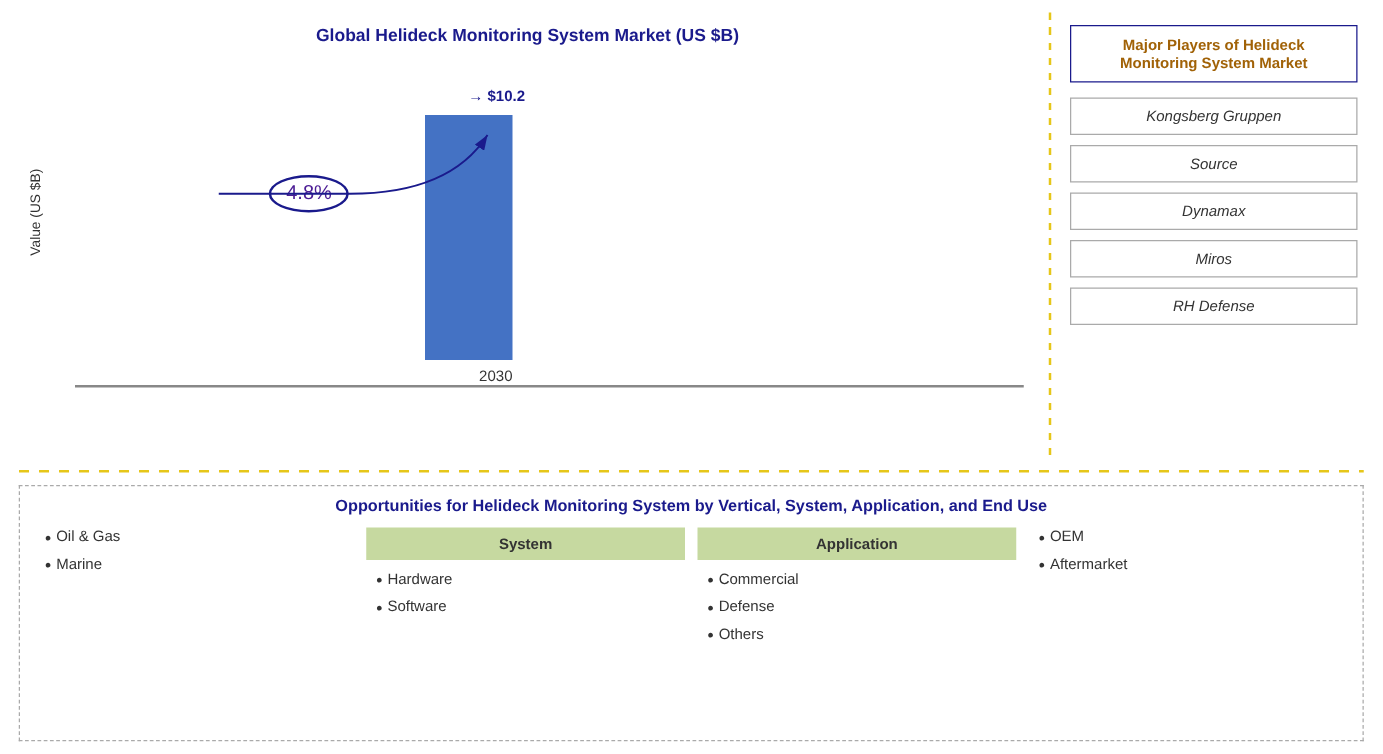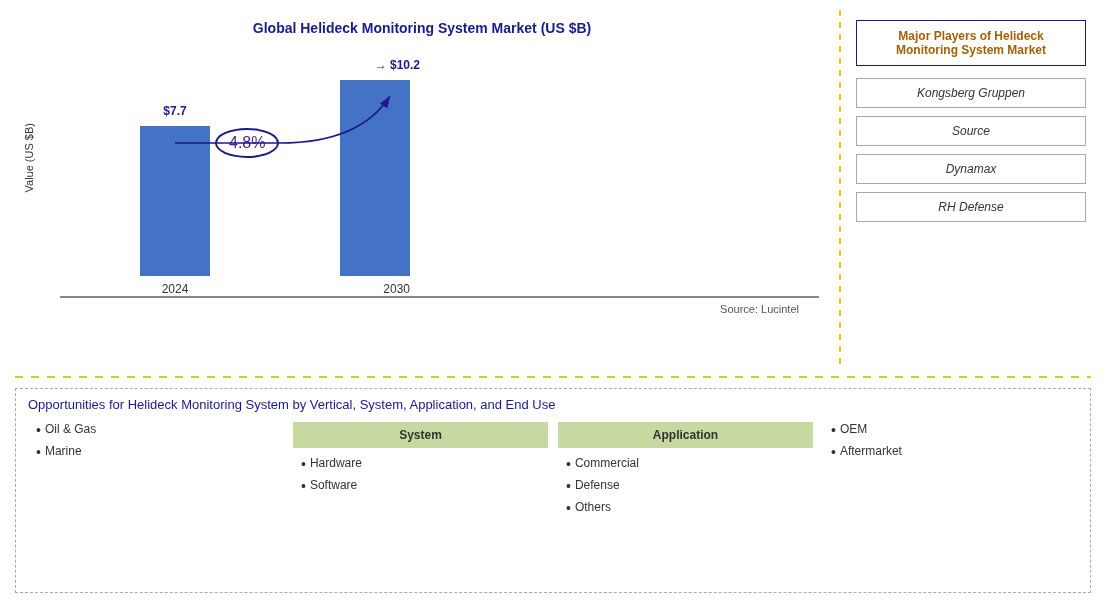--- a/index.html
+++ b/index.html
@@ -36,21 +36,21 @@
       align-items: center;
       position: relative;
       padding-top: 10px;
     }
 
     .chart-title {
       font-size: 14px;
       font-weight: bold;
       color: #1a1a8c;
       text-align: right;
-      margin-bottom: 2px;
+      margin-bottom: 14px;
     }
 
     .bar-group {
       display: flex;
       flex-direction: column;
       align-items: center;
       position: relative;
     }
 
     .bar {
@@ -140,22 +140,23 @@
 
     
     .bottom-section {
       flex: 1;
       border: 1.5px dashed #aaa;
       padding: 8px 12px;
       margin-top: 4px;
     }
 
     .bottom-title {
+      text-align: center;
       font-size: 13px;
-      font-weight: normal;
+      font-weight: bold;
       color: #1a1a8c;
       margin-bottom: 10px;
     }
 
     .categories-row {
       display: flex;
       flex-direction: row;
       gap: 10px;
       width: 100%;
     }
@@ -208,25 +209,20 @@
       <div class="chart-title">Global Helideck Monitoring System Market (US $B)</div>
 
       <div style="position:relative; width:100%; height:260px; display:flex; align-items:flex-end;">
 
         <div style="position:absolute; left:8px; top:0; bottom:20px; display:flex; align-items:center; justify-content:center;">
           <span style="writing-mode:vertical-rl; transform:rotate(180deg); font-size:11px; color:#333;">Value (US $B)</span>
         </div>
 
         <div style="position:relative; width:100%; margin-left:45px; margin-right:10px; height:230px; display:flex; align-items:flex-end; border-bottom:2px solid #888;">
 
-          <div class="bar-group" style="position:absolute; left:80px; bottom:0; display:flex; flex-direction:column; align-items:center;">
-            <div style="font-size:12px; font-weight:bold; color:#1a1a8c; margin-bottom:4px; position:absolute; top:-22px;">$7.7</div>
-            <div class="bar" style="height:150px;"></div>
-            <div class="bar-x-label">2024</div>
-          </div>
 
           <div class="bar-group" style="position:absolute; left:280px; bottom:0; display:flex; flex-direction:column; align-items:flex-end;">
             <div style="font-size:12px; font-weight:bold; color:#1a1a8c; margin-bottom:4px; position:absolute; top:-22px; right:-10px;">→ <span>$10.2</span></div>
             <div class="bar" style="height:196px;"></div>
             <div class="bar-x-label">2030</div>
           </div>
 
           <div style="position:absolute; left:155px; top:60px;">
             <div class="cagr-ellipse">4.8%</div>
           </div>
@@ -236,30 +232,30 @@
             <path d="M 115 75 Q 175 75 220 75 Q 300 75 330 28" stroke="#1a1a8c" stroke-width="1.5" fill="none" marker-end="url(#arrowhead)"></path>
             <defs>
               <marker id="arrowhead" markerWidth="8" markerHeight="6" refX="8" refY="3" orient="auto">
                 <polygon points="0 0, 8 3, 0 6" fill="#1a1a8c"></polygon>
               </marker>
             </defs>
           </svg>
         </div>
       </div>
 
-      <div class="source-label" style="width:100%; text-align:right; padding-right:30px;">Source: Lucintel</div>
     </div>
 
     <div class="vertical-divider"></div>
 
     <div class="right-panel">
       <div class="major-players-title">Major Players of Helideck Monitoring System Market</div>
       <div class="player-item">Kongsberg Gruppen</div>
       <div class="player-item">Source</div>
       <div class="player-item">Dynamax</div>
+      <div class="player-item">Miros</div>
       <div class="player-item">RH Defense</div>
     </div>
   </div>
 
   <div class="horizontal-divider"></div>
 
   <div class="bottom-section">
     <div class="bottom-title">Opportunities for Helideck Monitoring System by Vertical, System, Application, and End Use</div>
 
     <div class="categories-row">

